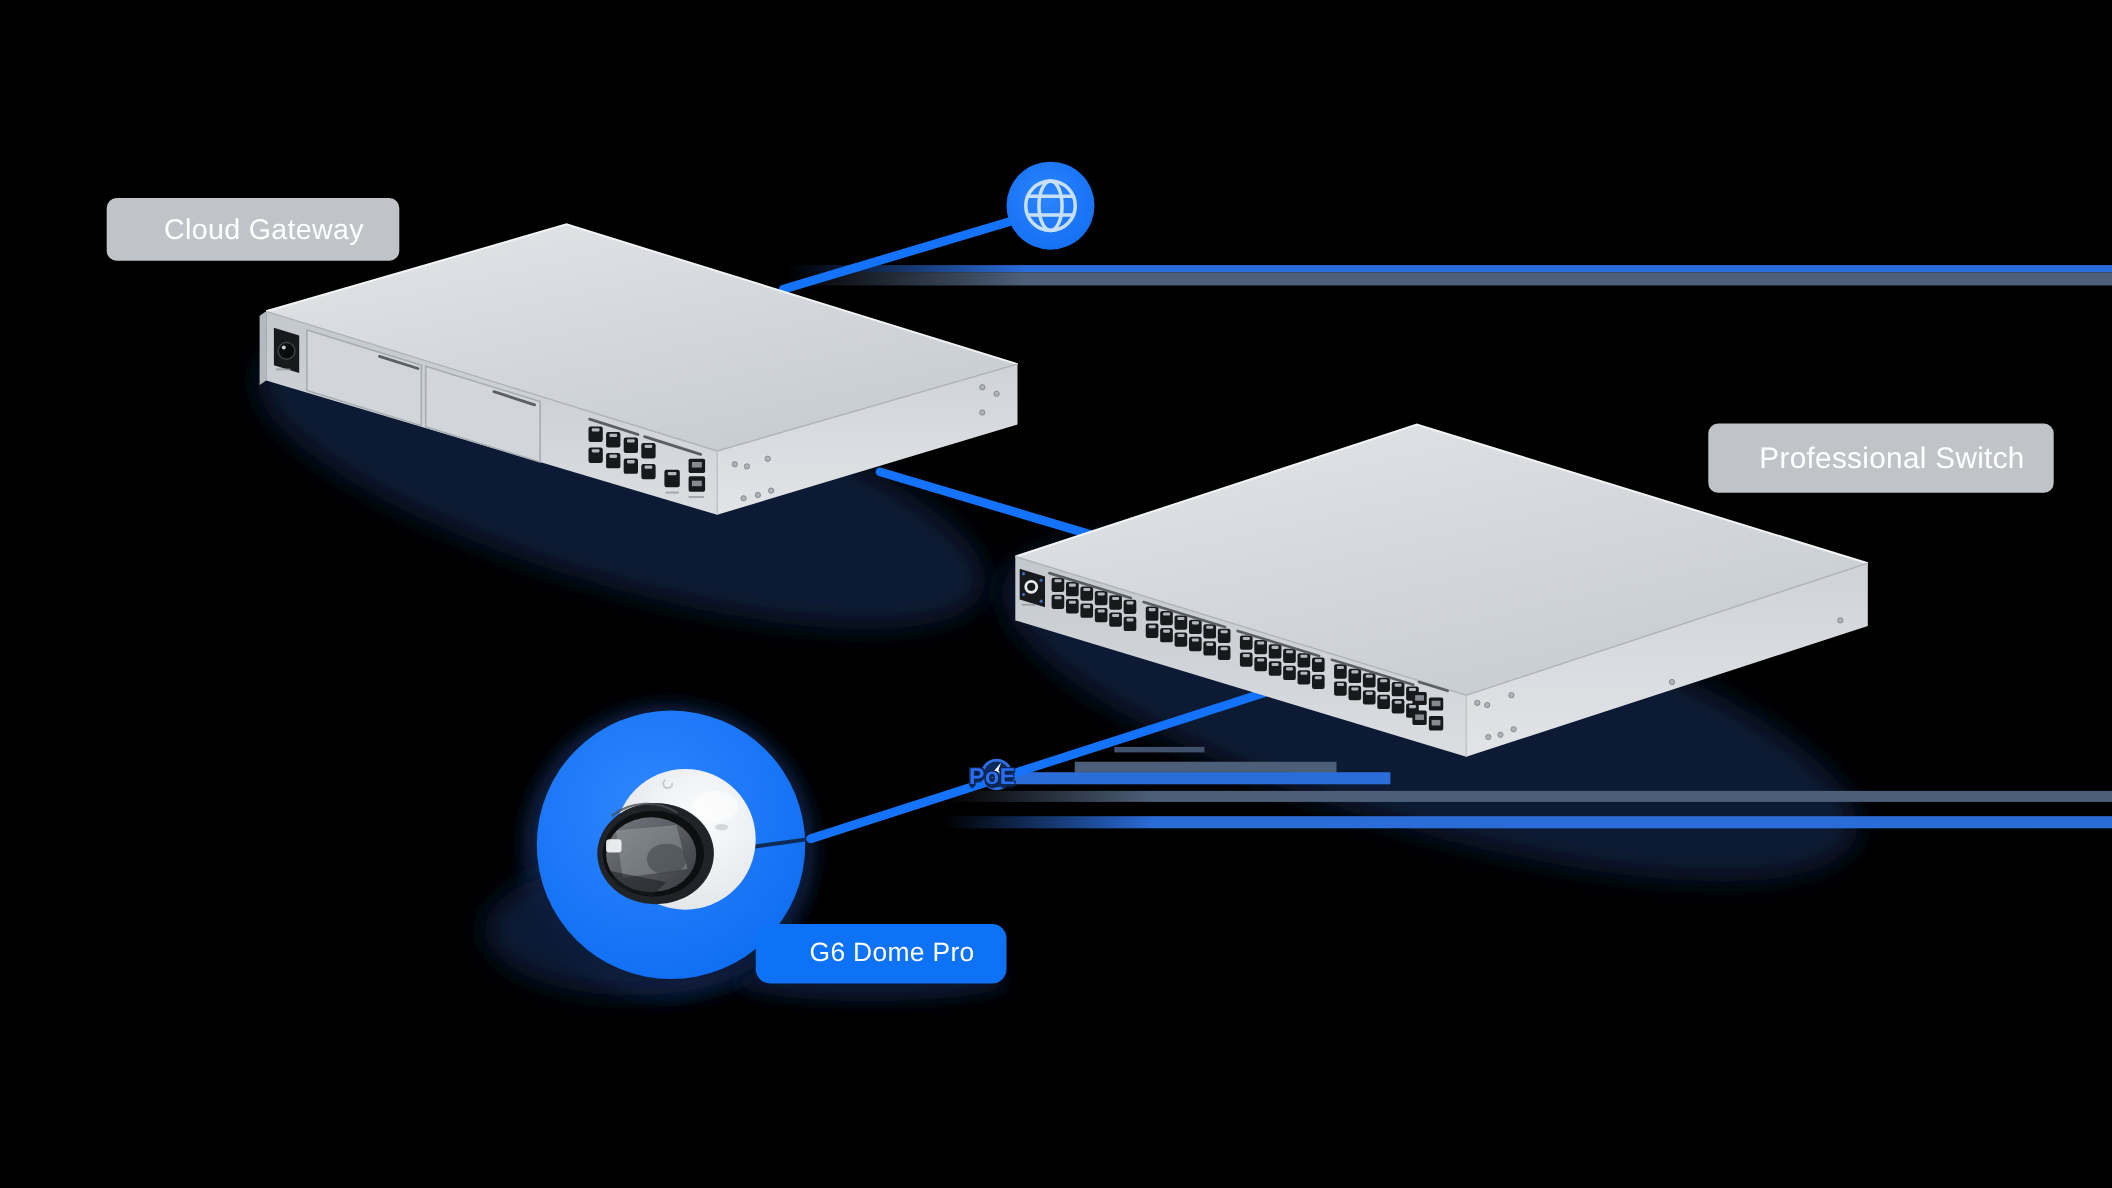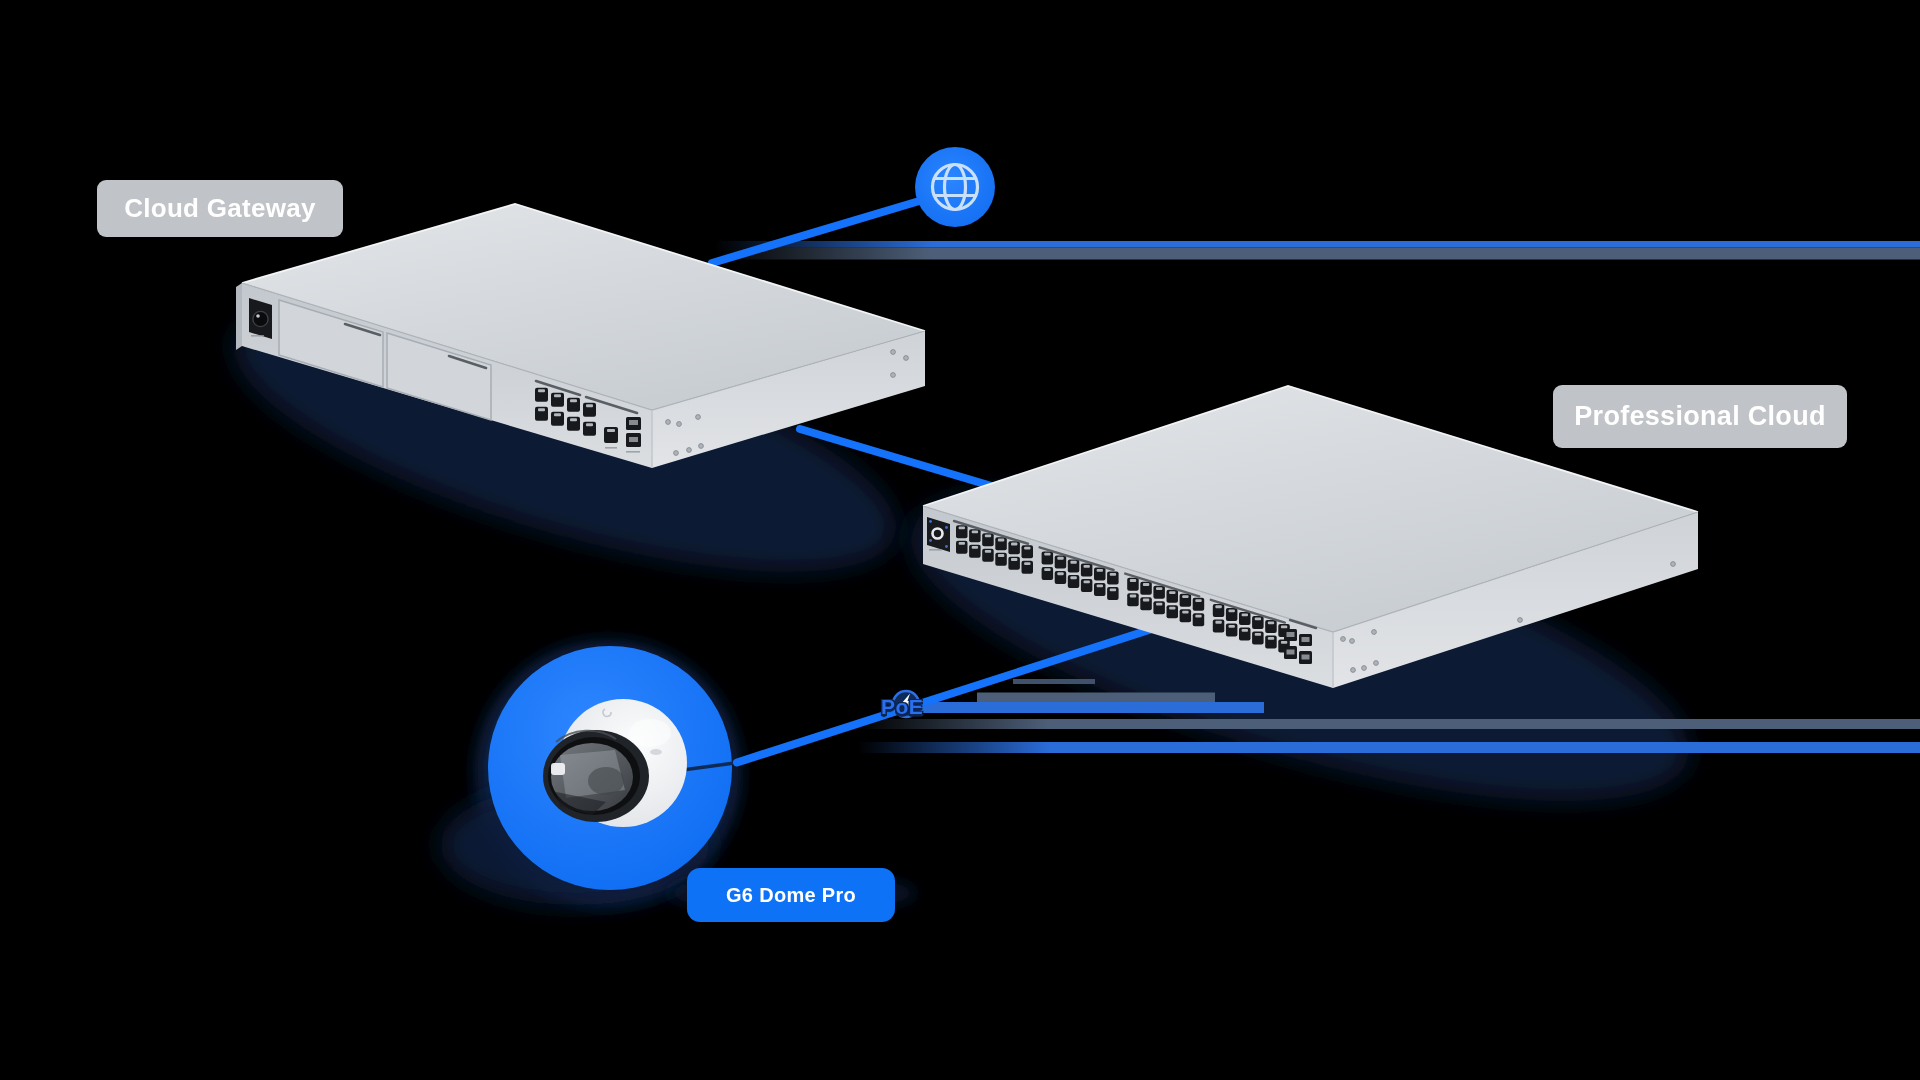--- a/index.html
+++ b/index.html
@@ -7,28 +7,28 @@
     width:1920px;height:1080px;position:relative;overflow:hidden;
     font-family:"Liberation Sans","DejaVu Sans",sans-serif;
     --pill-gray:rgba(202,205,210,0.95);
     --pill-blue:#0e72f6;
     --poe-blue:#2b6ef0;
     --text-white:#ffffff;
   }
   #scene{position:absolute;left:0;top:0;}
   .pill{
     position:absolute;display:flex;align-items:center;justify-content:center;
-    color:var(--text-white);font-weight:700;letter-spacing:.3px;
-    border-radius:9px;white-space:nowrap;
+    color:var(--text-white);font-weight:400;letter-spacing:.3px;
+    border-radius:9px;white-space:nowrap;padding-left:20px;
   }
   .pill-gray{background:var(--pill-gray);}
   .pill-blue{background:var(--pill-blue);border-radius:13px;}
   #label-gateway{left:97px;top:180px;width:246px;height:57px;font-size:26px;}
   #label-switch{left:1553px;top:385px;width:294px;height:63px;font-size:27px;}
-  #label-camera{left:687px;top:868px;width:208px;height:54px;font-size:20px;}
+  #label-camera{left:687px;top:840px;width:208px;height:54px;font-size:24px;}
   #label-poe{
     position:absolute;left:881px;top:695px;font-size:21px;font-weight:800;
     color:var(--poe-blue);letter-spacing:.5px;
     text-shadow:-1.5px -1.5px 0 #0b2650,1.5px -1.5px 0 #0b2650,
                 -1.5px 1.5px 0 #0b2650,1.5px 1.5px 0 #0b2650,0 3px 1px rgba(8,25,60,.85);
   }
 </style>
 </head>
 <body style="--pill-gray: rgba(202,205,210,0.95); --pill-blue: #0e72f6; --poe-blue: #2b6ef0; --text-white: #ffffff; background: rgb(0, 0, 0);">
 
@@ -350,15 +350,15 @@
     </g>
   </g>
 
   <g>
     <circle cx="906" cy="704" r="13" fill="#0d2c5c" stroke="#2e70e4" stroke-width="2.6"></circle>
     <path fill="#ffffff" d="M910,693.5 L898.5,707 L904.5,707.5 L901.5,714.5 L913.5,701.5 L907.5,701 Z"></path>
   </g>
 </svg>
 
 <div id="label-gateway" class="pill pill-gray">Cloud Gateway</div>
-<div id="label-switch" class="pill pill-gray">Professional Cloud</div>
+<div id="label-switch" class="pill pill-gray">Professional Switch</div>
 <div id="label-camera" class="pill pill-blue">G6 Dome Pro</div>
 <div id="label-poe">PoE</div>
 
 </body></html>

